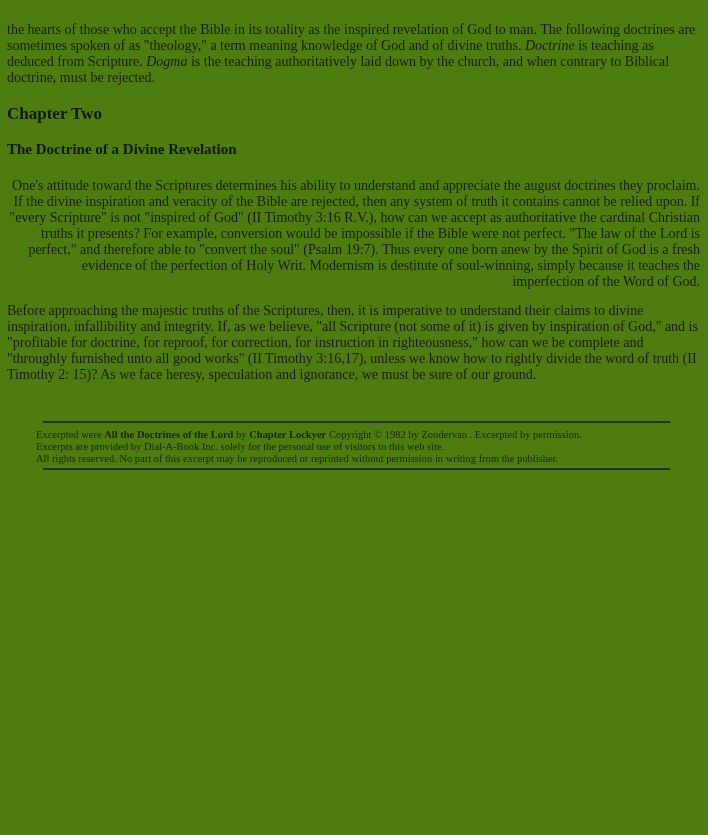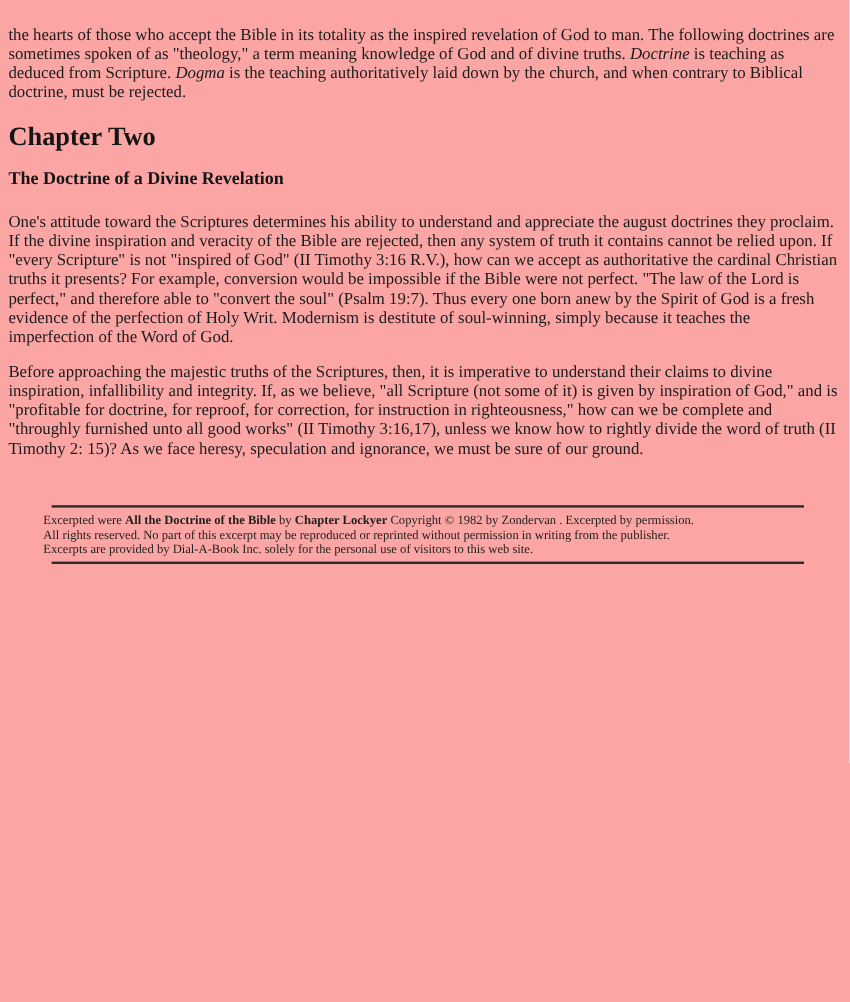--- a/index.html
+++ b/index.html
@@ -5,46 +5,46 @@
   html, body {
     margin: 0;
     padding: 0;
     background: #ffffff;
   }
   .page {
     position: relative;
     box-sizing: border-box;
     width: 708px;
     height: 835px;
-    background: #fca5a5;
+    background: #4d7c0f;
     padding: 22px 8px 4px 7px;
     font-family: "Liberation Serif", "DejaVu Serif", serif;
     font-size: 14px;
     line-height: 16px;
     color: #1b1b1b;
     overflow: hidden;
   }
   p { margin: 0; }
   .intro-paragraph { margin: 0; }
   .term-italic { font-style: italic; }
   h1.chapter-heading {
-    font-size: 22px;
+    font-size: 17px;
     line-height: 19px;
     font-weight: bold;
     margin: 18px 0 18px 0;
     color: #151515;
   }
   h2.section-heading {
     font-size: 15px;
     line-height: 17px;
     font-weight: bold;
     margin: 1px 0 20px 0;
     color: #151515;
   }
-  .body-paragraph-1 { margin: 0 0 13px 0; }
+  .body-paragraph-1 { margin: 0 0 13px 0; text-align: right; }
   .body-paragraph-2 { margin: 0 0 15px 0; }
   .continues-note {
     font-style: italic;
     margin: 0;
   }
   .footer {
     margin: 38px 0 0 29px;
     width: 640px;
     font-size: 10.5px;
     line-height: 12px;
@@ -72,19 +72,19 @@
 
   <h2 class="section-heading">The Doctrine of a Divine Revelation</h2>
 
   <p class="body-paragraph-1">One's attitude toward the Scriptures determines his ability to understand and appreciate the august doctrines they proclaim. If the divine inspiration and veracity of the Bible are rejected, then any system of truth it contains cannot be relied upon. If "every Scripture" is not "inspired of God" (II Timothy 3:16 R.V.), how can we accept as authoritative the cardinal Christian truths it presents? For example, conversion would be impossible if the Bible were not perfect. "The law of the Lord is perfect," and therefore able to "convert the soul" (Psalm 19:7). Thus every one born anew by the Spirit of God is a fresh evidence of the perfection of Holy Writ. Modernism is destitute of soul-winning, simply because it teaches the imperfection of the Word of God.</p>
 
   <p class="body-paragraph-2">Before approaching the majestic truths of the Scriptures, then, it is imperative to understand their claims to divine inspiration, infallibility and integrity. If, as we believe, "all Scripture (not some of it) is given by inspiration of God," and is "profitable for doctrine, for reproof, for correction, for instruction in righteousness," how can we be complete and "throughly furnished unto all good works" (II Timothy 3:16,17), unless we know how to rightly divide the word of truth (II Timothy 2: 15)? As we face heresy, speculation and ignorance, we must be sure of our ground.</p>
 
 
   <div class="footer">
     <hr class="rule rule-top">
-    <p class="fline"><span>Excerpted were </span><strong>All the Doctrine of the Bible</strong><span> by </span><strong>Chapter Lockyer</strong><span> Copyright © 1982 by Zondervan . Excerpted by permission.</span></p>
+    <p class="fline"><span>Excerpted were </span><strong>All the Doctrines of the Lord</strong><span> by </span><strong>Chapter Lockyer</strong><span> Copyright © 1982 by Zondervan . Excerpted by permission.</span></p>
+    <p class="fline">Excerpts are provided by Dial-A-Book Inc. solely for the personal use of visitors to this web site.</p>
     <p class="fline">All rights reserved. No part of this excerpt may be reproduced or reprinted without permission in writing from the publisher.</p>
-    <p class="fline">Excerpts are provided by Dial-A-Book Inc. solely for the personal use of visitors to this web site.</p>
     <hr class="rule rule-bottom">
   </div>
 
 </div>
 
 </body></html>

